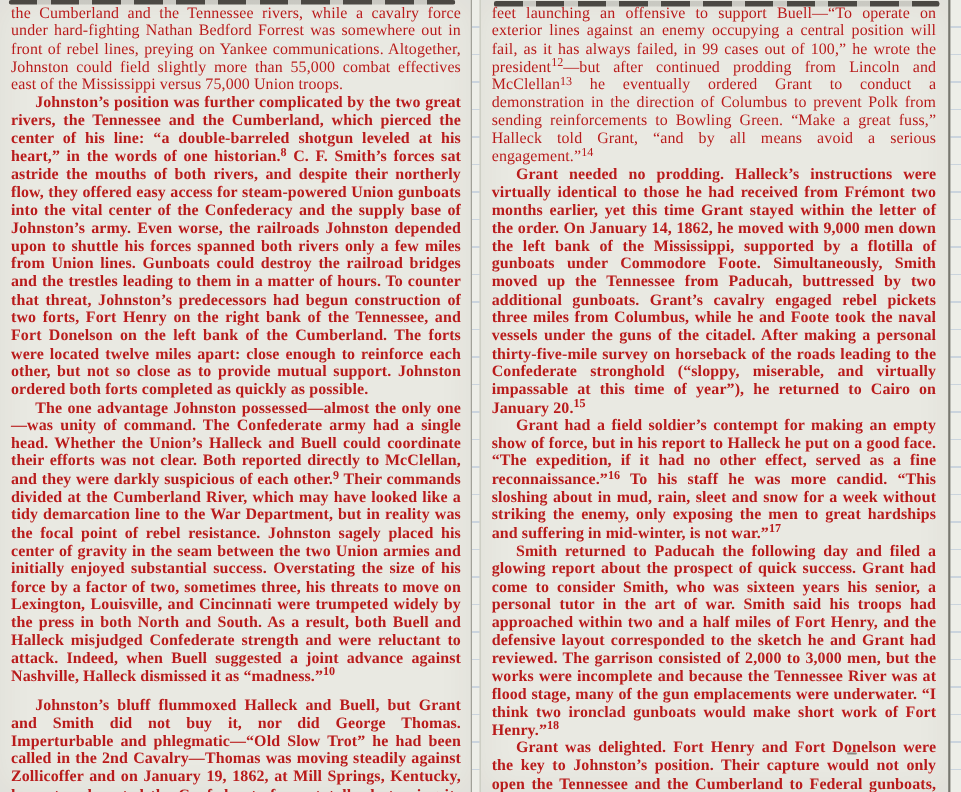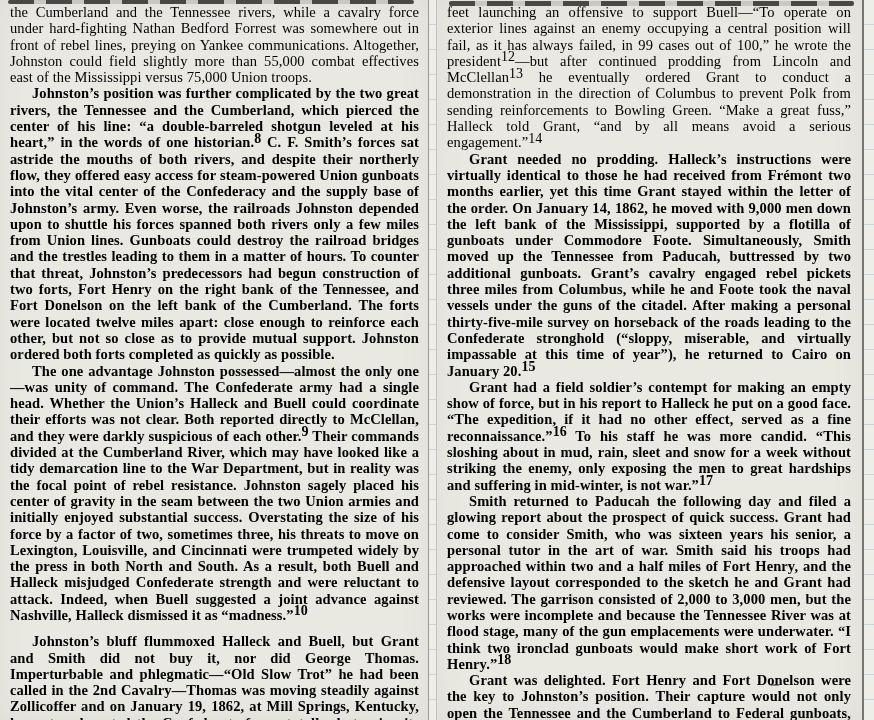--- a/index.html
+++ b/index.html
@@ -42,36 +42,36 @@
   .page-right {
     left: 436px;
     width: 425px;
     border-left: 1px solid #c2c3ba;
     border-right: 2px solid #77776f;
   }
   .col {
     position: absolute;
     top: 4px;
     bottom: 0;
-    color: #000000;
+    color: #b91c1c;
     font-size: 14.5px;
     line-height: 16.3px;
     text-align: justify;
     letter-spacing: 0.1px;
   }
   .page-left .col  { left: 10px;  right: 9px; }
   .page-right .col { left: 10px;  right: 11px; }
   .para {
     margin: 0;
     text-indent: 0;
   }
   .para.indent { text-indent: 22px; font-weight: bold; }
   .para.space-before { margin-top: 10px; }
   sup.fn {
-    font-size: 14px;
+    font-size: 11px;
     line-height: 0;
     vertical-align: baseline;
     position: relative;
     top: -4.5px;
     letter-spacing: 0;
   }
   
   .top-artifact {
     position: absolute;
     top: 0;

